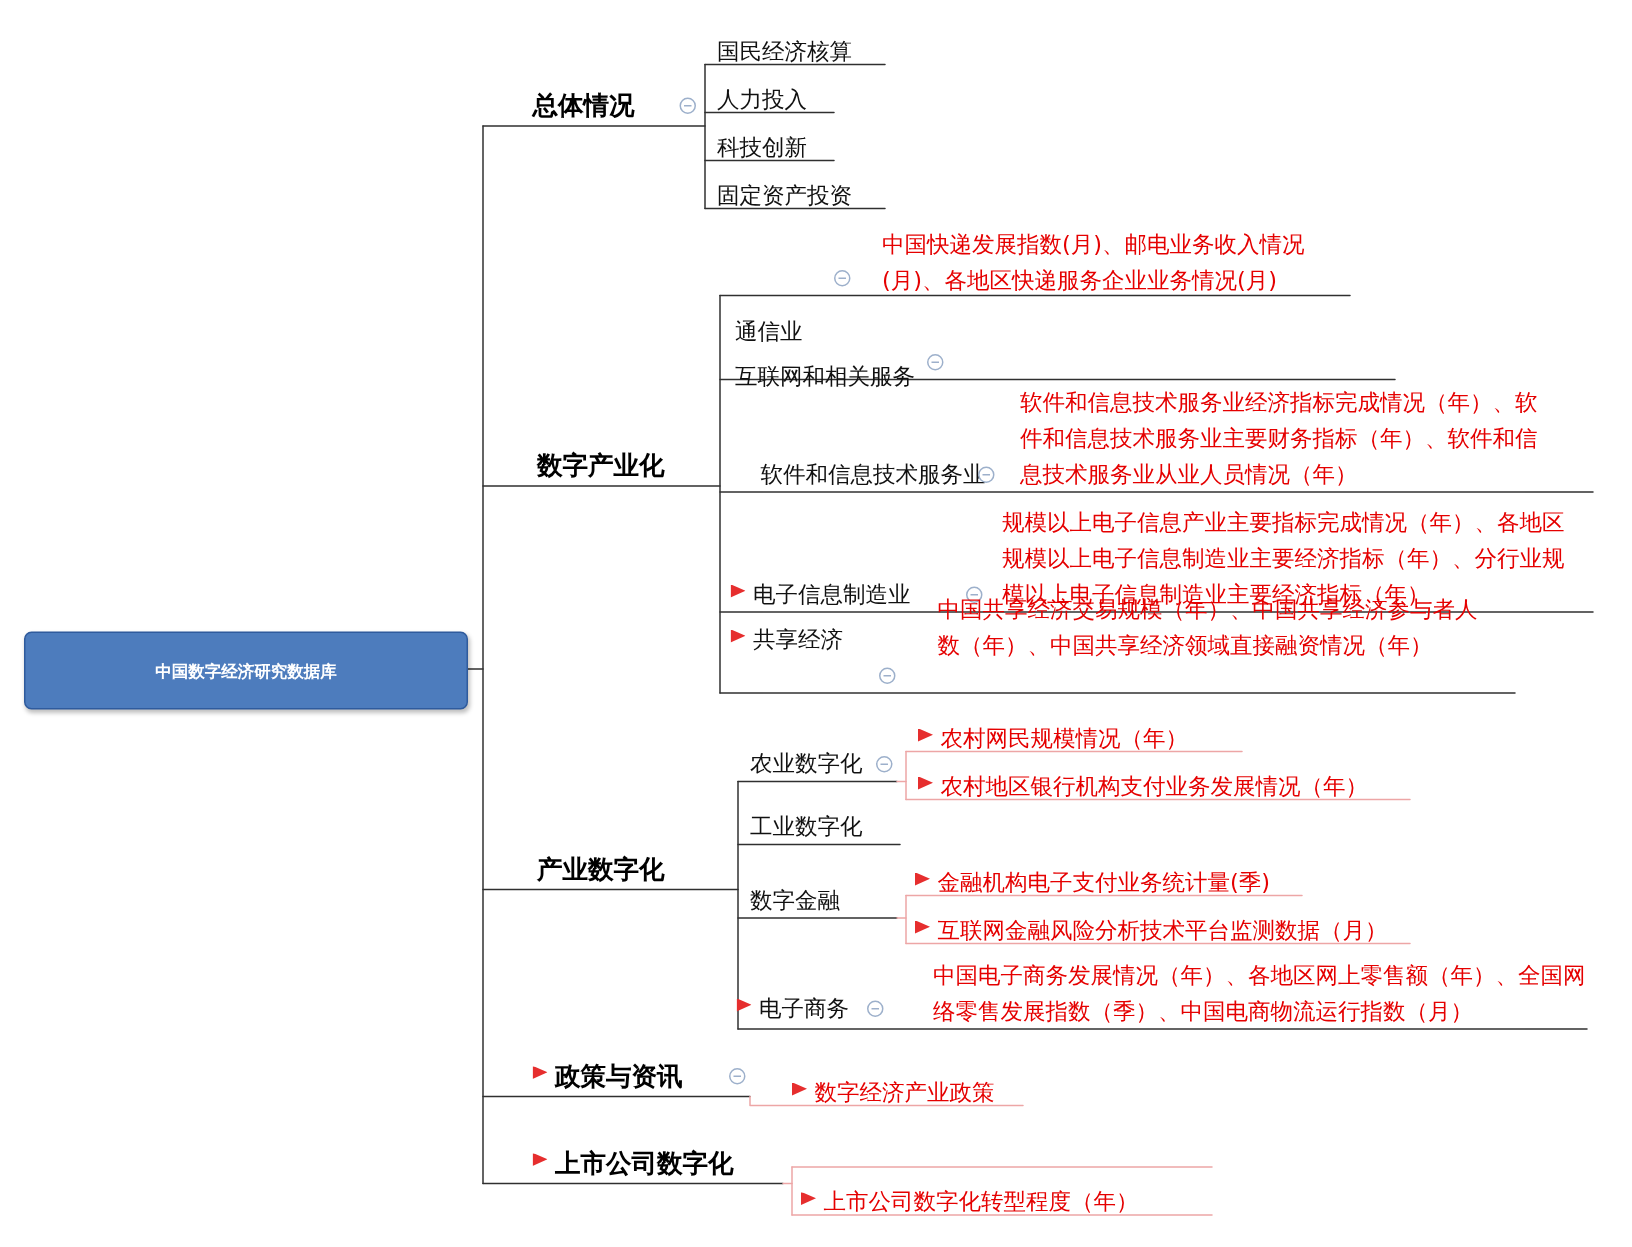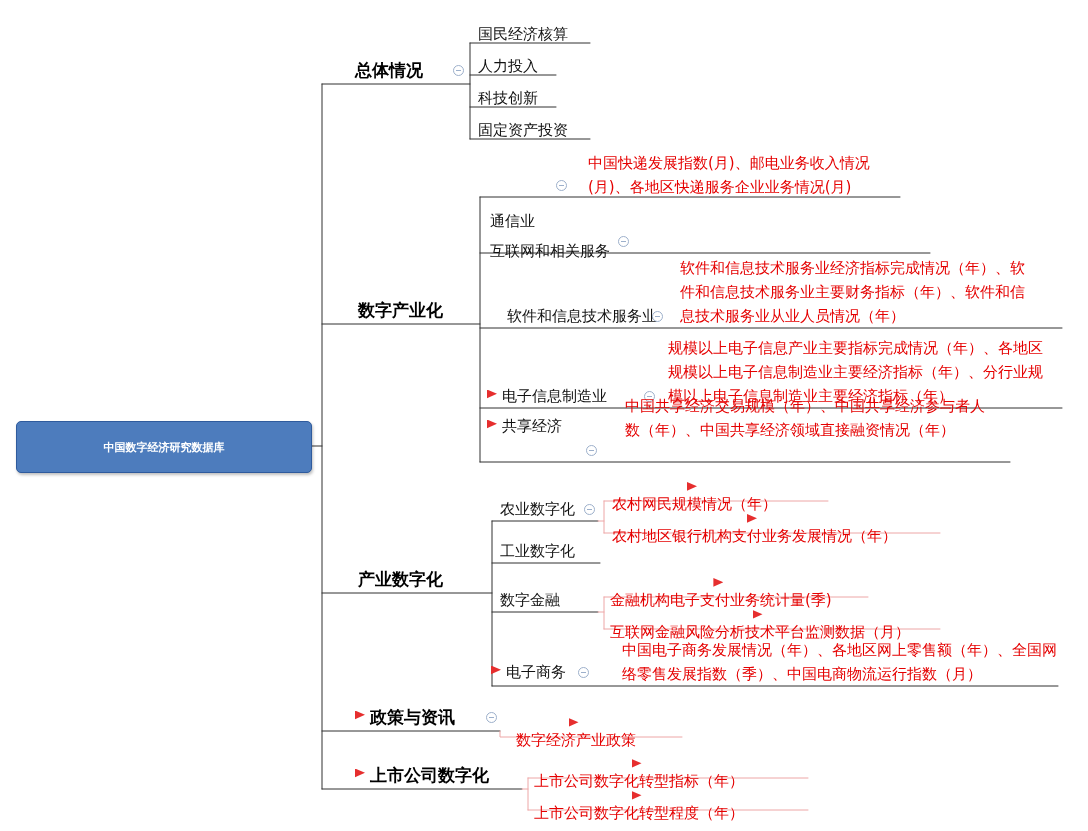--- a/index.html
+++ b/index.html
@@ -5,21 +5,21 @@
   html,body{margin:0;padding:0;background:#ffffff;}
   body{font-family:"DejaVu Sans","Liberation Sans",sans-serif;}
   .canvas{position:relative;width:1088px;height:831px;background:#ffffff;overflow:hidden;}
   svg.links{position:absolute;left:0;top:0;}
   .node{position:absolute;display:flex;align-items:center;}
   .root{left:16px;top:421px;width:294px;height:50px;justify-content:center;
         background:#4d7cbd;border:1px solid #2f5b9d;border-radius:5px;
         box-shadow:1px 2px 3px rgba(0,0,0,.25);color:#ffffff;font-size:11px;font-weight:bold;white-space:nowrap;}
   .topic{font-size:17px;font-weight:bold;color:#000000;white-space:nowrap;height:22px;}
   .sub{font-size:15px;color:#111111;white-space:nowrap;height:20px;}
-  .leaf{font-size:15px;color:#e50000;white-space:nowrap;height:20px;flex-direction:column;}
+  .leaf{font-size:15px;color:#e50000;white-space:nowrap;height:20px;}
   .detail{position:absolute;font-size:15px;line-height:24px;color:#e50000;text-align:left;}
   .flag{display:inline-block;width:10px;height:13px;background:#e62e2e;
         clip-path:polygon(0 0,100% 33%,0 68%);margin-right:5px;flex:0 0 auto;}
   .collapse{position:absolute;width:11px;height:11px;border:1px solid #9db0cb;border-radius:50%;
         background:#ffffff;box-sizing:border-box;}
   .collapse::after{content:"";position:absolute;left:2px;right:2px;top:4px;border-top:1px solid #9db0cb;}
 </style>
 </head>
 <body>
 
@@ -162,31 +162,27 @@
     <span>电子商务</span>
   </div>
   <span class="collapse" style="left:578px;top:667px;"></span>
   <div class="detail" style="left:622px;top:638px;width:440px;">中国电子商务发展情况（年）、各地区网上零售额（年）、全国网络零售发展指数（季）、中国电商物流运行指数（月）</div>
 
   <div class="node topic" style="left:355px;top:706px;">
     <span class="flag"></span>
     <span>政策与资讯</span>
   </div>
   <span class="collapse" style="left:486px;top:712px;"></span>
-  <div class="node leaf" style="left:516px;top:718px;font-family:Liberation Mono, monospace;">
+  <div class="node leaf" style="left:528px;top:718px;font-family:Liberation Mono, monospace;">
     <span class="flag"></span>
     <span>数字经济产业政策</span>
   </div>
 
   <div class="node topic" style="left:355px;top:764px;">
     <span class="flag"></span>
     <span>上市公司数字化</span>
-  </div>
-  <div class="node leaf" style="left:534px;top:759px;">
-    <span class="flag"></span>
-    <span>上市公司数字化转型指标（年）</span>
   </div>
   <div class="node leaf" style="left:534px;top:791px;">
     <span class="flag"></span>
     <span>上市公司数字化转型程度（年）</span>
   </div>
 
 </div>
 
 </body></html>

